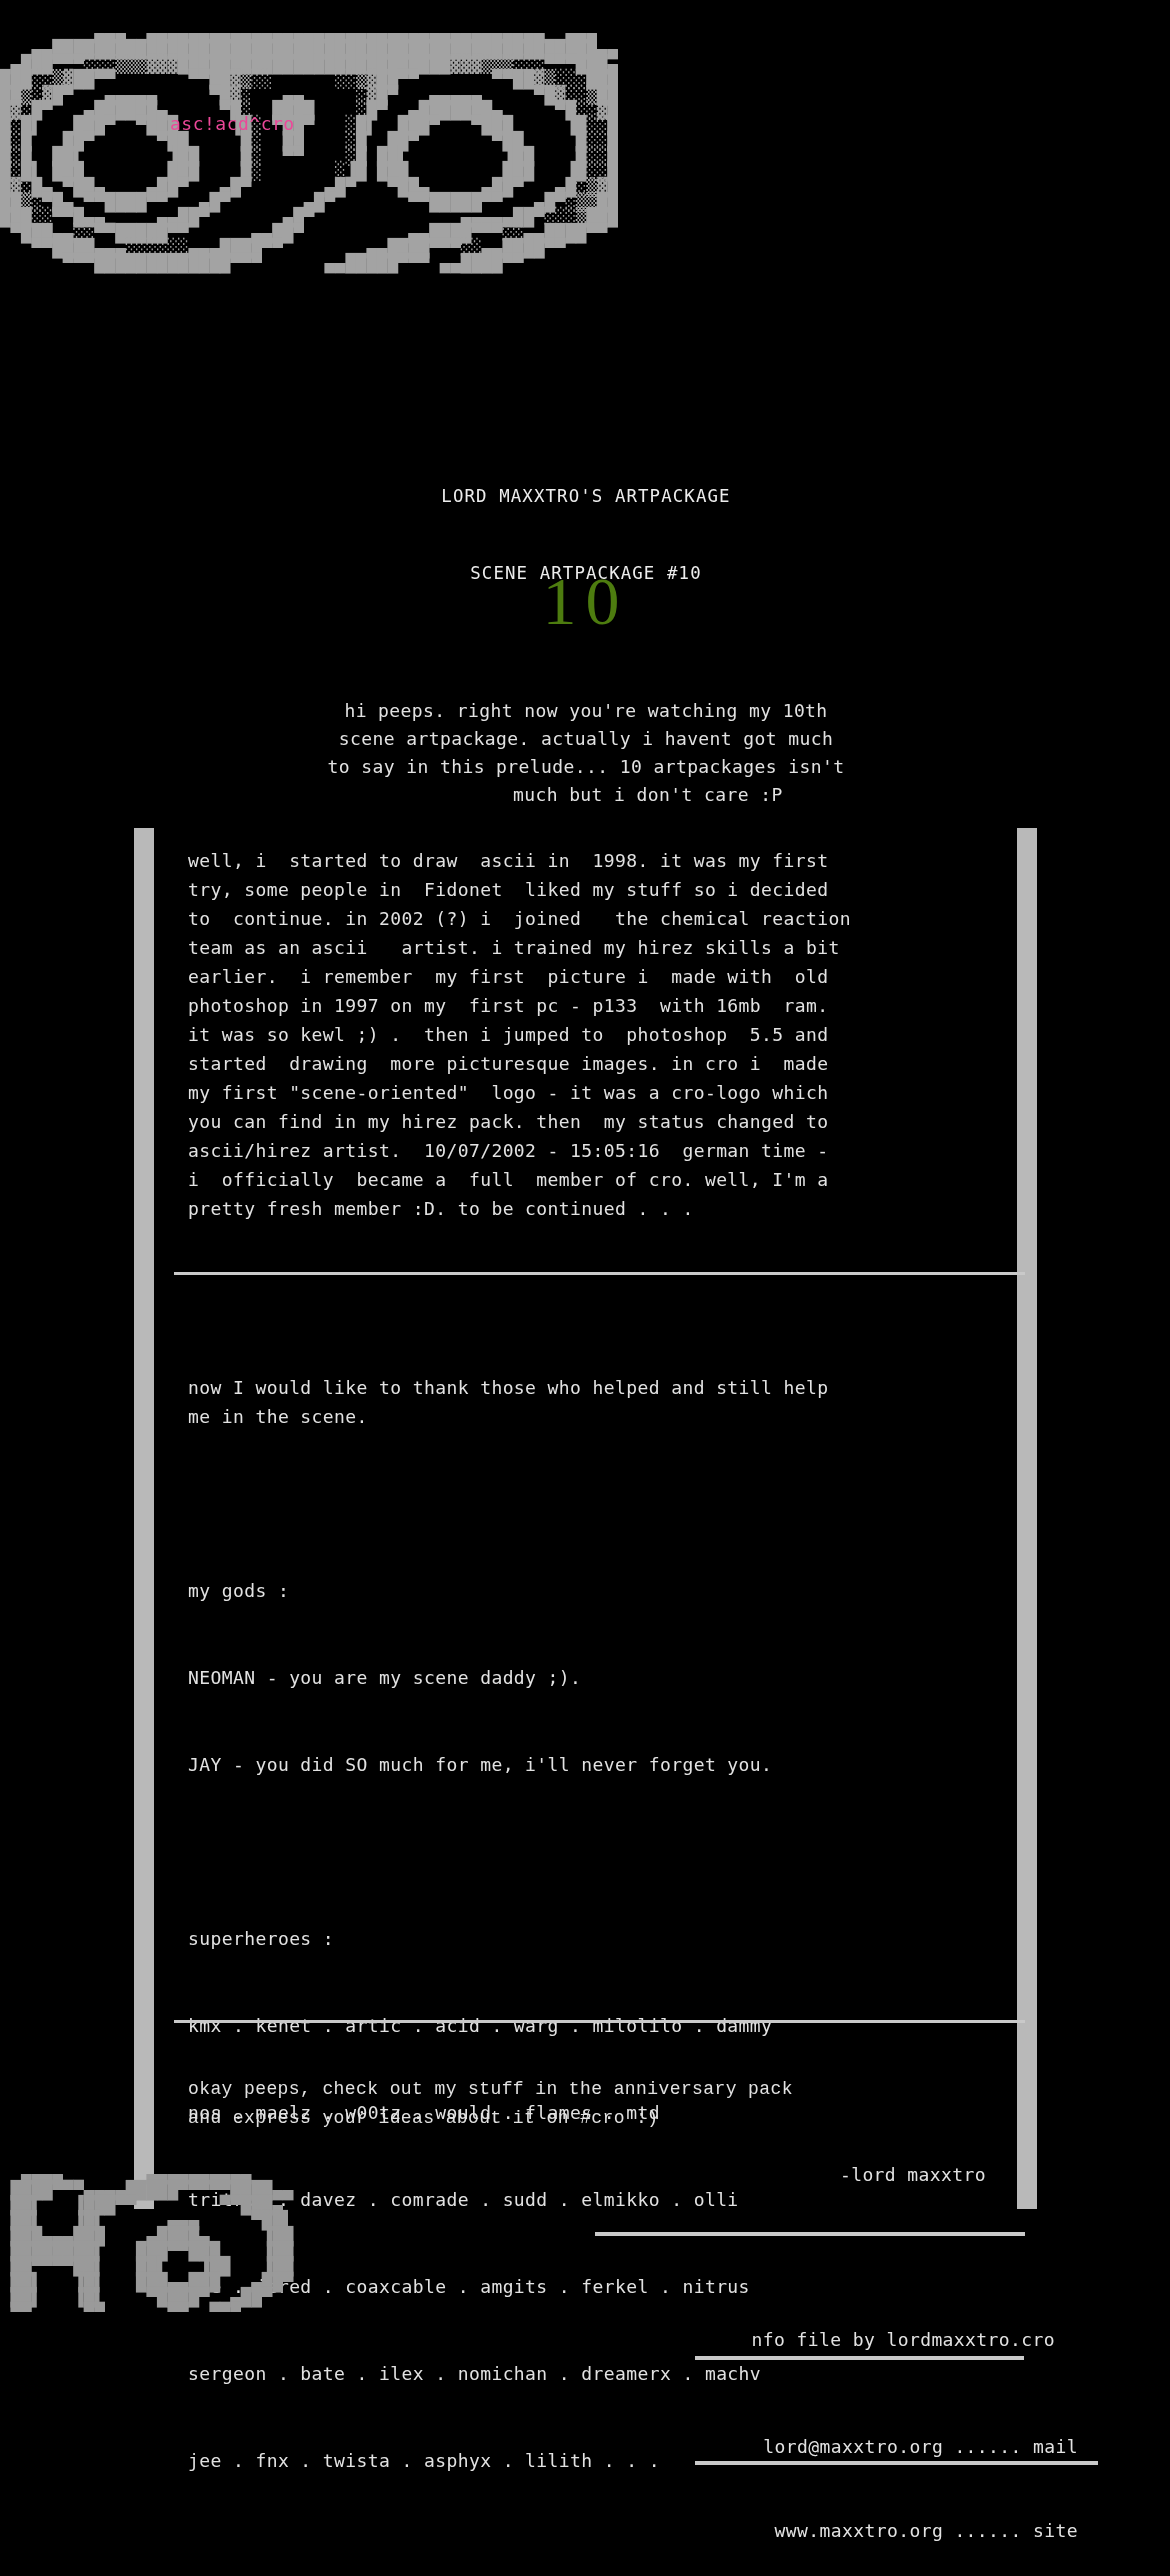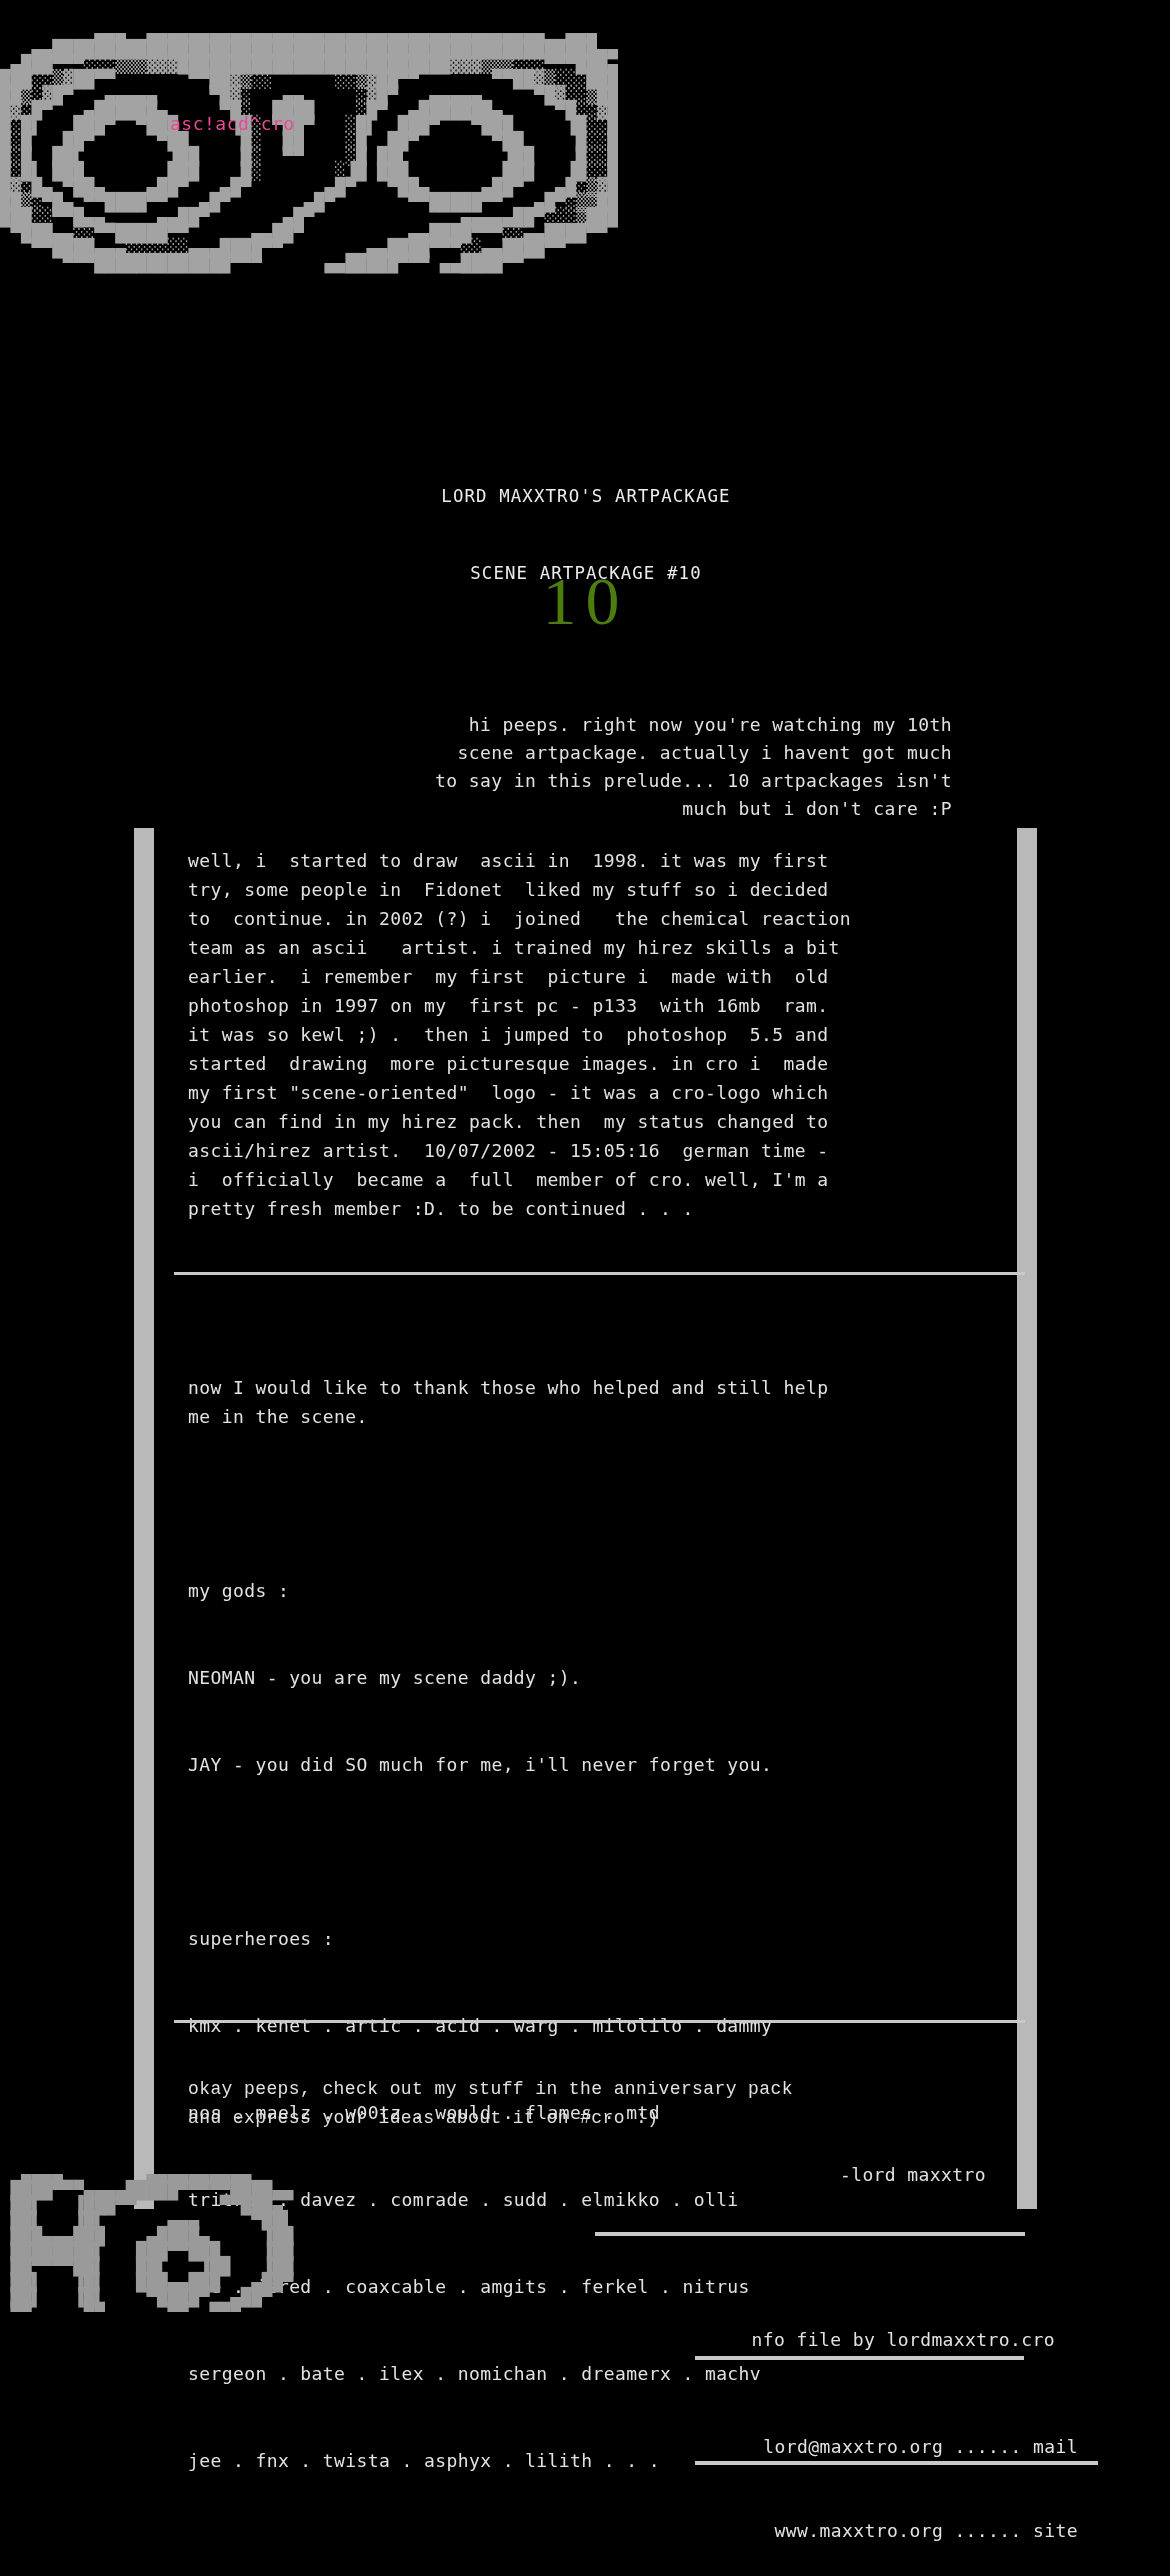--- a/index.html
+++ b/index.html
@@ -108,23 +108,22 @@
     color: #4d7c0f;
     font-family: Liberation Serif, serif;
     letter-spacing: 9.1px;
     white-space: pre;
   }
 
   #intro-block {
     left: 220px;
     top: 697px;
     width: 732px;
-    text-align: right;
+    text-align: center;
     line-height: 28px;
-    margin-top: 14px;
   }
 
   #story-block  { left: 188px; top: 846px; }
   #thanks-block { left: 188px; top: 1315px; }
   #outro-block  { left: 188px; top: 2075px; font-family: Liberation Mono, monospace; }
 
   #signature {
     left: 0; top: 2160px;
     width: 986px;
     text-align: right;

